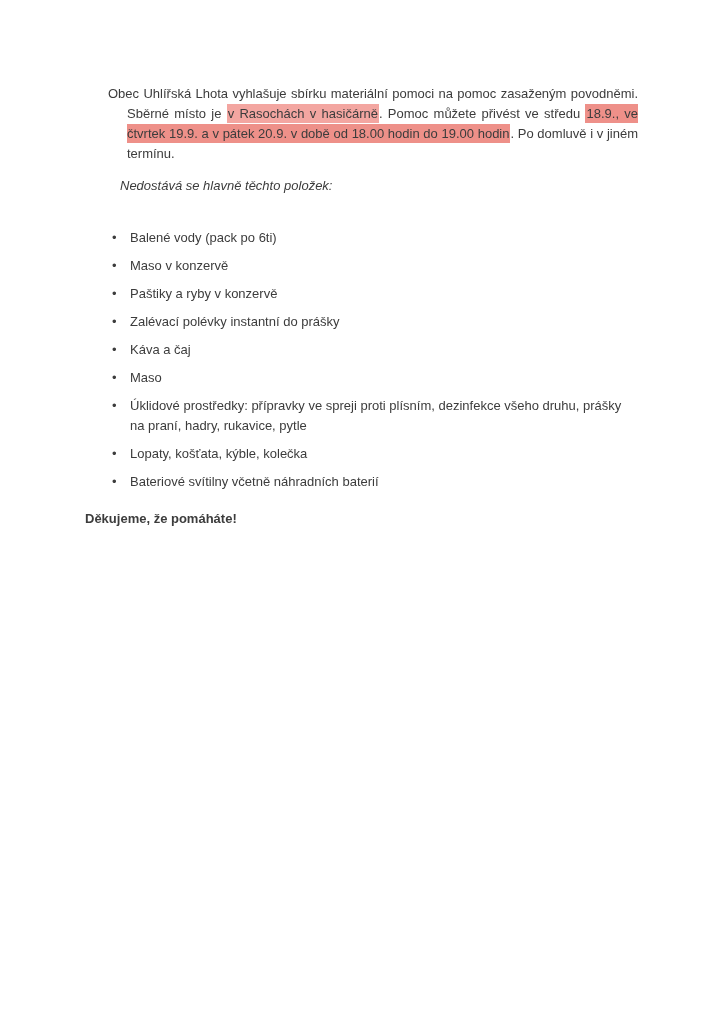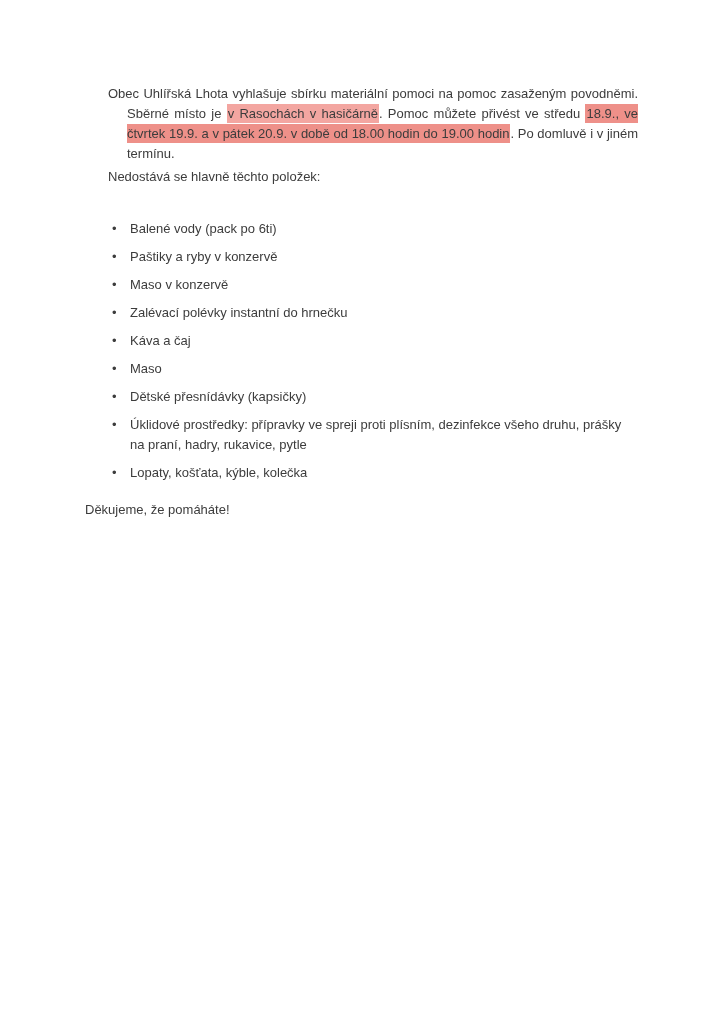--- a/index.html
+++ b/index.html
@@ -28,61 +28,63 @@
     text-indent: -19px;
     text-align: justify;
   }
   mark {
     color: inherit;
     padding: 2px 1px;
   }
   .hl-a { background: var(--hl-a, #f3a6a1); }
   .hl-b { background: var(--hl-b, #ee9089); }
   .subheading {
-    margin: 0;
+    margin: 12px;
     padding-left: 23px;
+    font-style: italic;
   }
   ul.items {
     list-style: none;
     margin: 32px 0 16px 0;
   }
   ul.items li {
     position: relative;
     padding-left: 45px;
     margin-bottom: 8px;
     line-height: 20px;
   }
   ul.items li::before {
     content: "\2022";
     position: absolute;
     left: 27px;
     top: 0;
   }
   .closing {
     margin: 17px 0 0 0;
+    font-weight: bold;
   }
 </style>
 </head>
 <body>
 
 <div class="page">
   <div class="content">
 
     <p class="intro"><span>Obec Uhlířská Lhota vyhlašuje sbírku materiální pomoci na pomoc zasaženým povodněmi. Sběrné místo je </span><mark class="hl-a">v Rasochách v hasičárně</mark><span>. Pomoc můžete přivést ve středu </span><mark class="hl-b">18.9., ve čtvrtek 19.9. a v pátek 20.9. v době od 18.00 hodin do 19.00 hodin</mark><span>. Po domluvě i v jiném termínu.</span></p>
 
     <p class="subheading">Nedostává se hlavně těchto položek:</p>
 
     <ul class="items">
       <li>Balené vody (pack po 6ti)</li>
+      <li>Maso v konzervě</li>
       <li>Paštiky a ryby v konzervě</li>
-      <li>Maso v konzervě</li>
-      <li>Zalévací polévky instantní do hrnečku</li>
+      <li>Zalévací polévky instantní do prášky</li>
       <li>Káva a čaj</li>
       <li>Maso</li>
-      <li>Dětské přesnídávky (kapsičky)</li>
       <li>Úklidové prostředky: přípravky ve spreji proti plísním, dezinfekce všeho druhu, prášky na praní, hadry, rukavice, pytle</li>
       <li>Lopaty, košťata, kýble, kolečka</li>
+      <li>Bateriové svítilny včetně náhradních baterií</li>
     </ul>
 
     <p class="closing">Děkujeme, že pomáháte!</p>
 
   </div>
 </div>
 
 </body></html>

